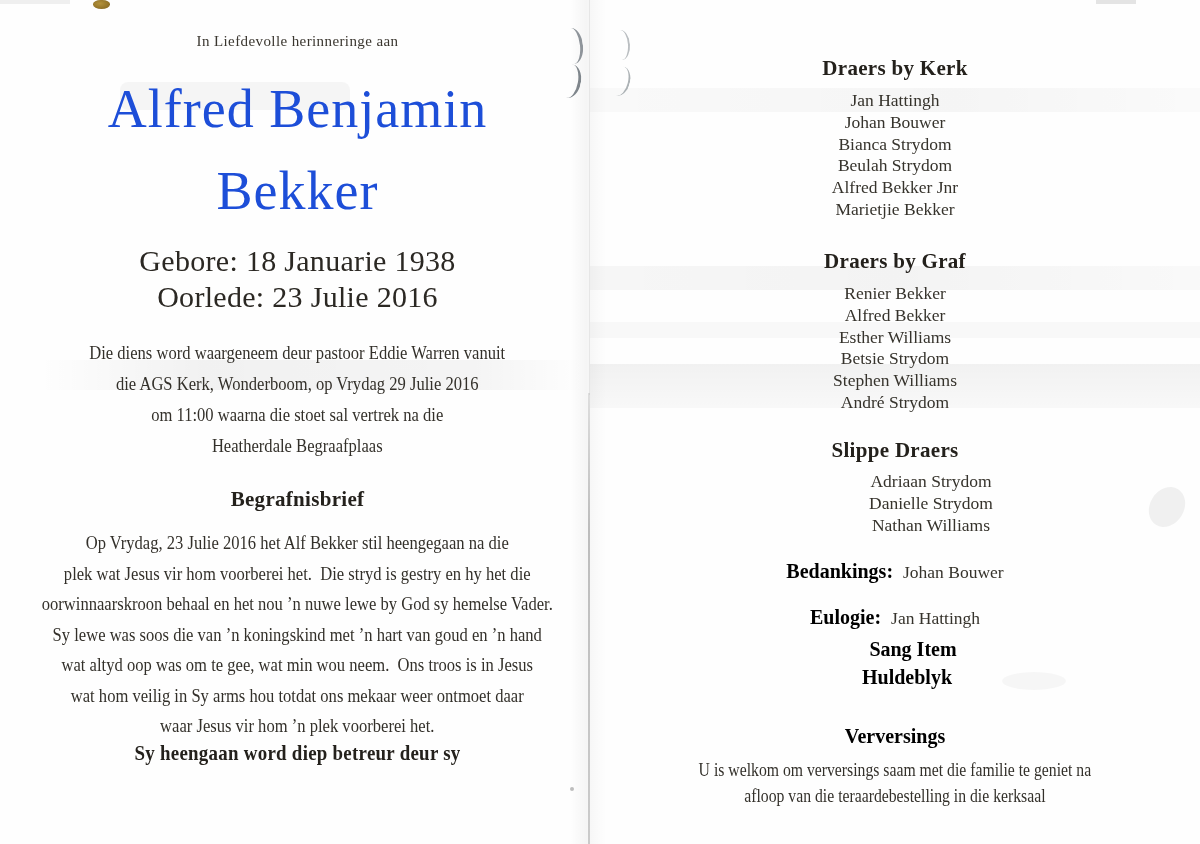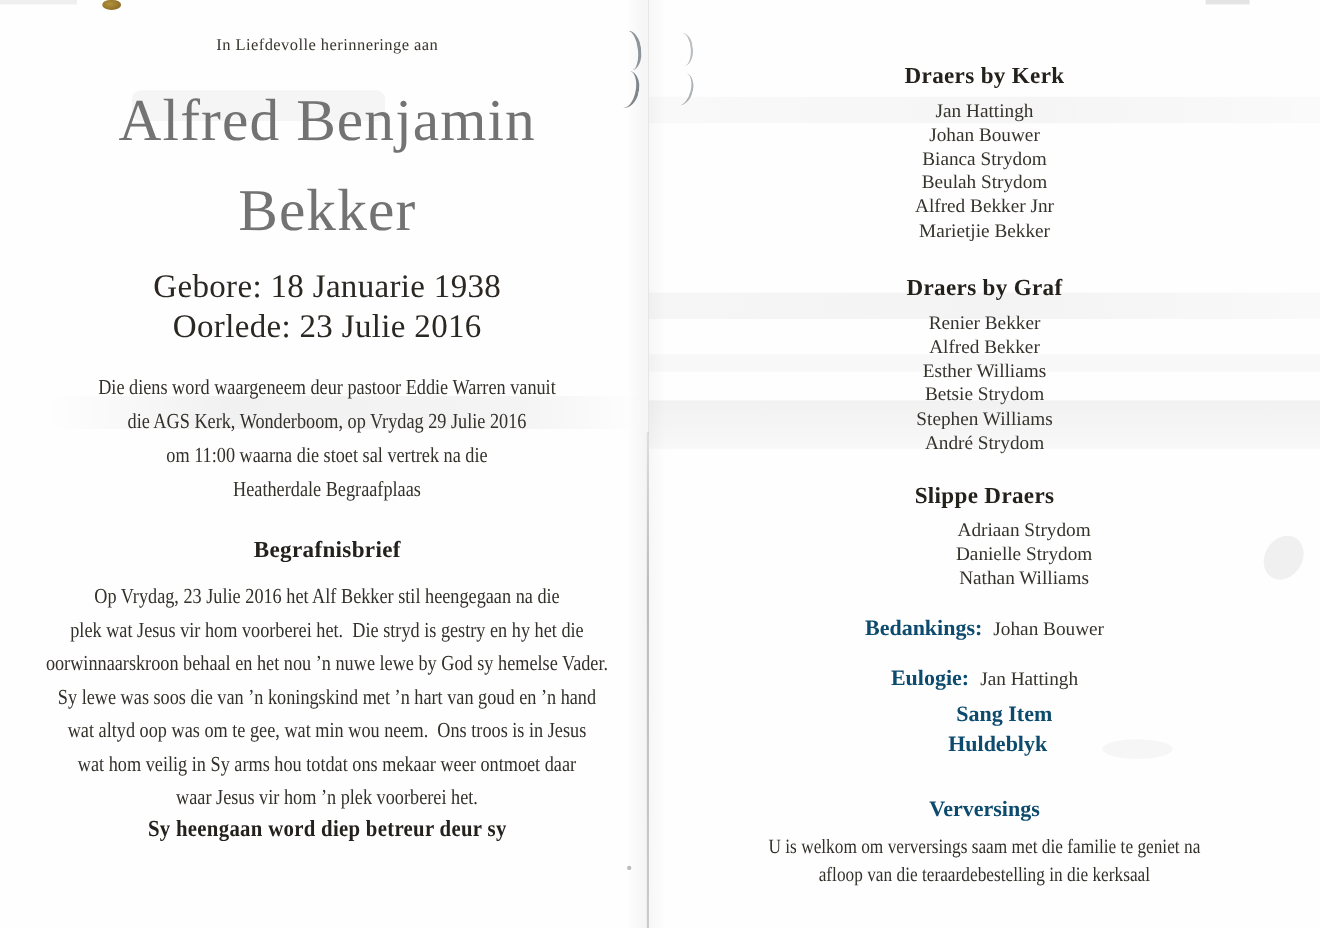--- a/index.html
+++ b/index.html
@@ -12,28 +12,28 @@
     font-family:"Liberation Serif","DejaVu Serif",serif;
     color:#2f2c27;
   }
   .abs{position:absolute;}
   .center{text-align:center;width:100%;}
   .page{position:absolute;top:0;height:628px;}
   #left-page{left:10px;width:575px;}
   #right-page{left:590px;width:610px;}
 
   .memorial-note{font-size:15px;letter-spacing:.4px;color:#3a362f;}
-  .big-name{font-size:54px;letter-spacing:1px;color:#737373;}
+  .big-name{font-size:54px;letter-spacing:1px;color:#1d4ed8;}
   .date-line{font-size:30px;letter-spacing:.3px;color:#2b2823;}
   .body-line{font-size:19.5px;line-height:31px;white-space:pre-wrap;color:#33302a;}
   .body-line2{font-size:19.5px;line-height:30.5px;white-space:pre-wrap;color:#33302a;}
   .condense{transform:scaleX(.85);transform-origin:50% 0;width:118%;left:-9%;}
   .bold-heading{font-size:21px;font-weight:700;color:#24211c;letter-spacing:.3px;}
   .names{font-size:17.5px;line-height:21.8px;color:#36332c;}
-  .inline-label{font-size:20px;font-weight:700;color:#0c4a6e;}
+  .inline-label{font-size:20px;font-weight:700;color:#000000;}
   .inline-name{font-size:17.5px;color:#36332c;}
   .refresh-line{font-size:18.5px;line-height:26px;color:#33302a;}
 
   
   .streak{position:absolute;pointer-events:none;}
   .fold-line{position:absolute;left:588px;top:393px;width:2px;height:451px;
     background:linear-gradient(to bottom,rgba(150,150,150,.25),rgba(140,140,140,.55) 30%,rgba(150,150,150,.45));}
   .fold-line-upper{position:absolute;left:589px;top:0;width:1px;height:395px;background:rgba(175,175,175,.22);}
   .fold-shadow{position:absolute;left:570px;top:0;width:36px;height:844px;
     background:linear-gradient(to right,rgba(0,0,0,0) 0%,rgba(0,0,0,.035) 45%,rgba(0,0,0,0) 100%);}

